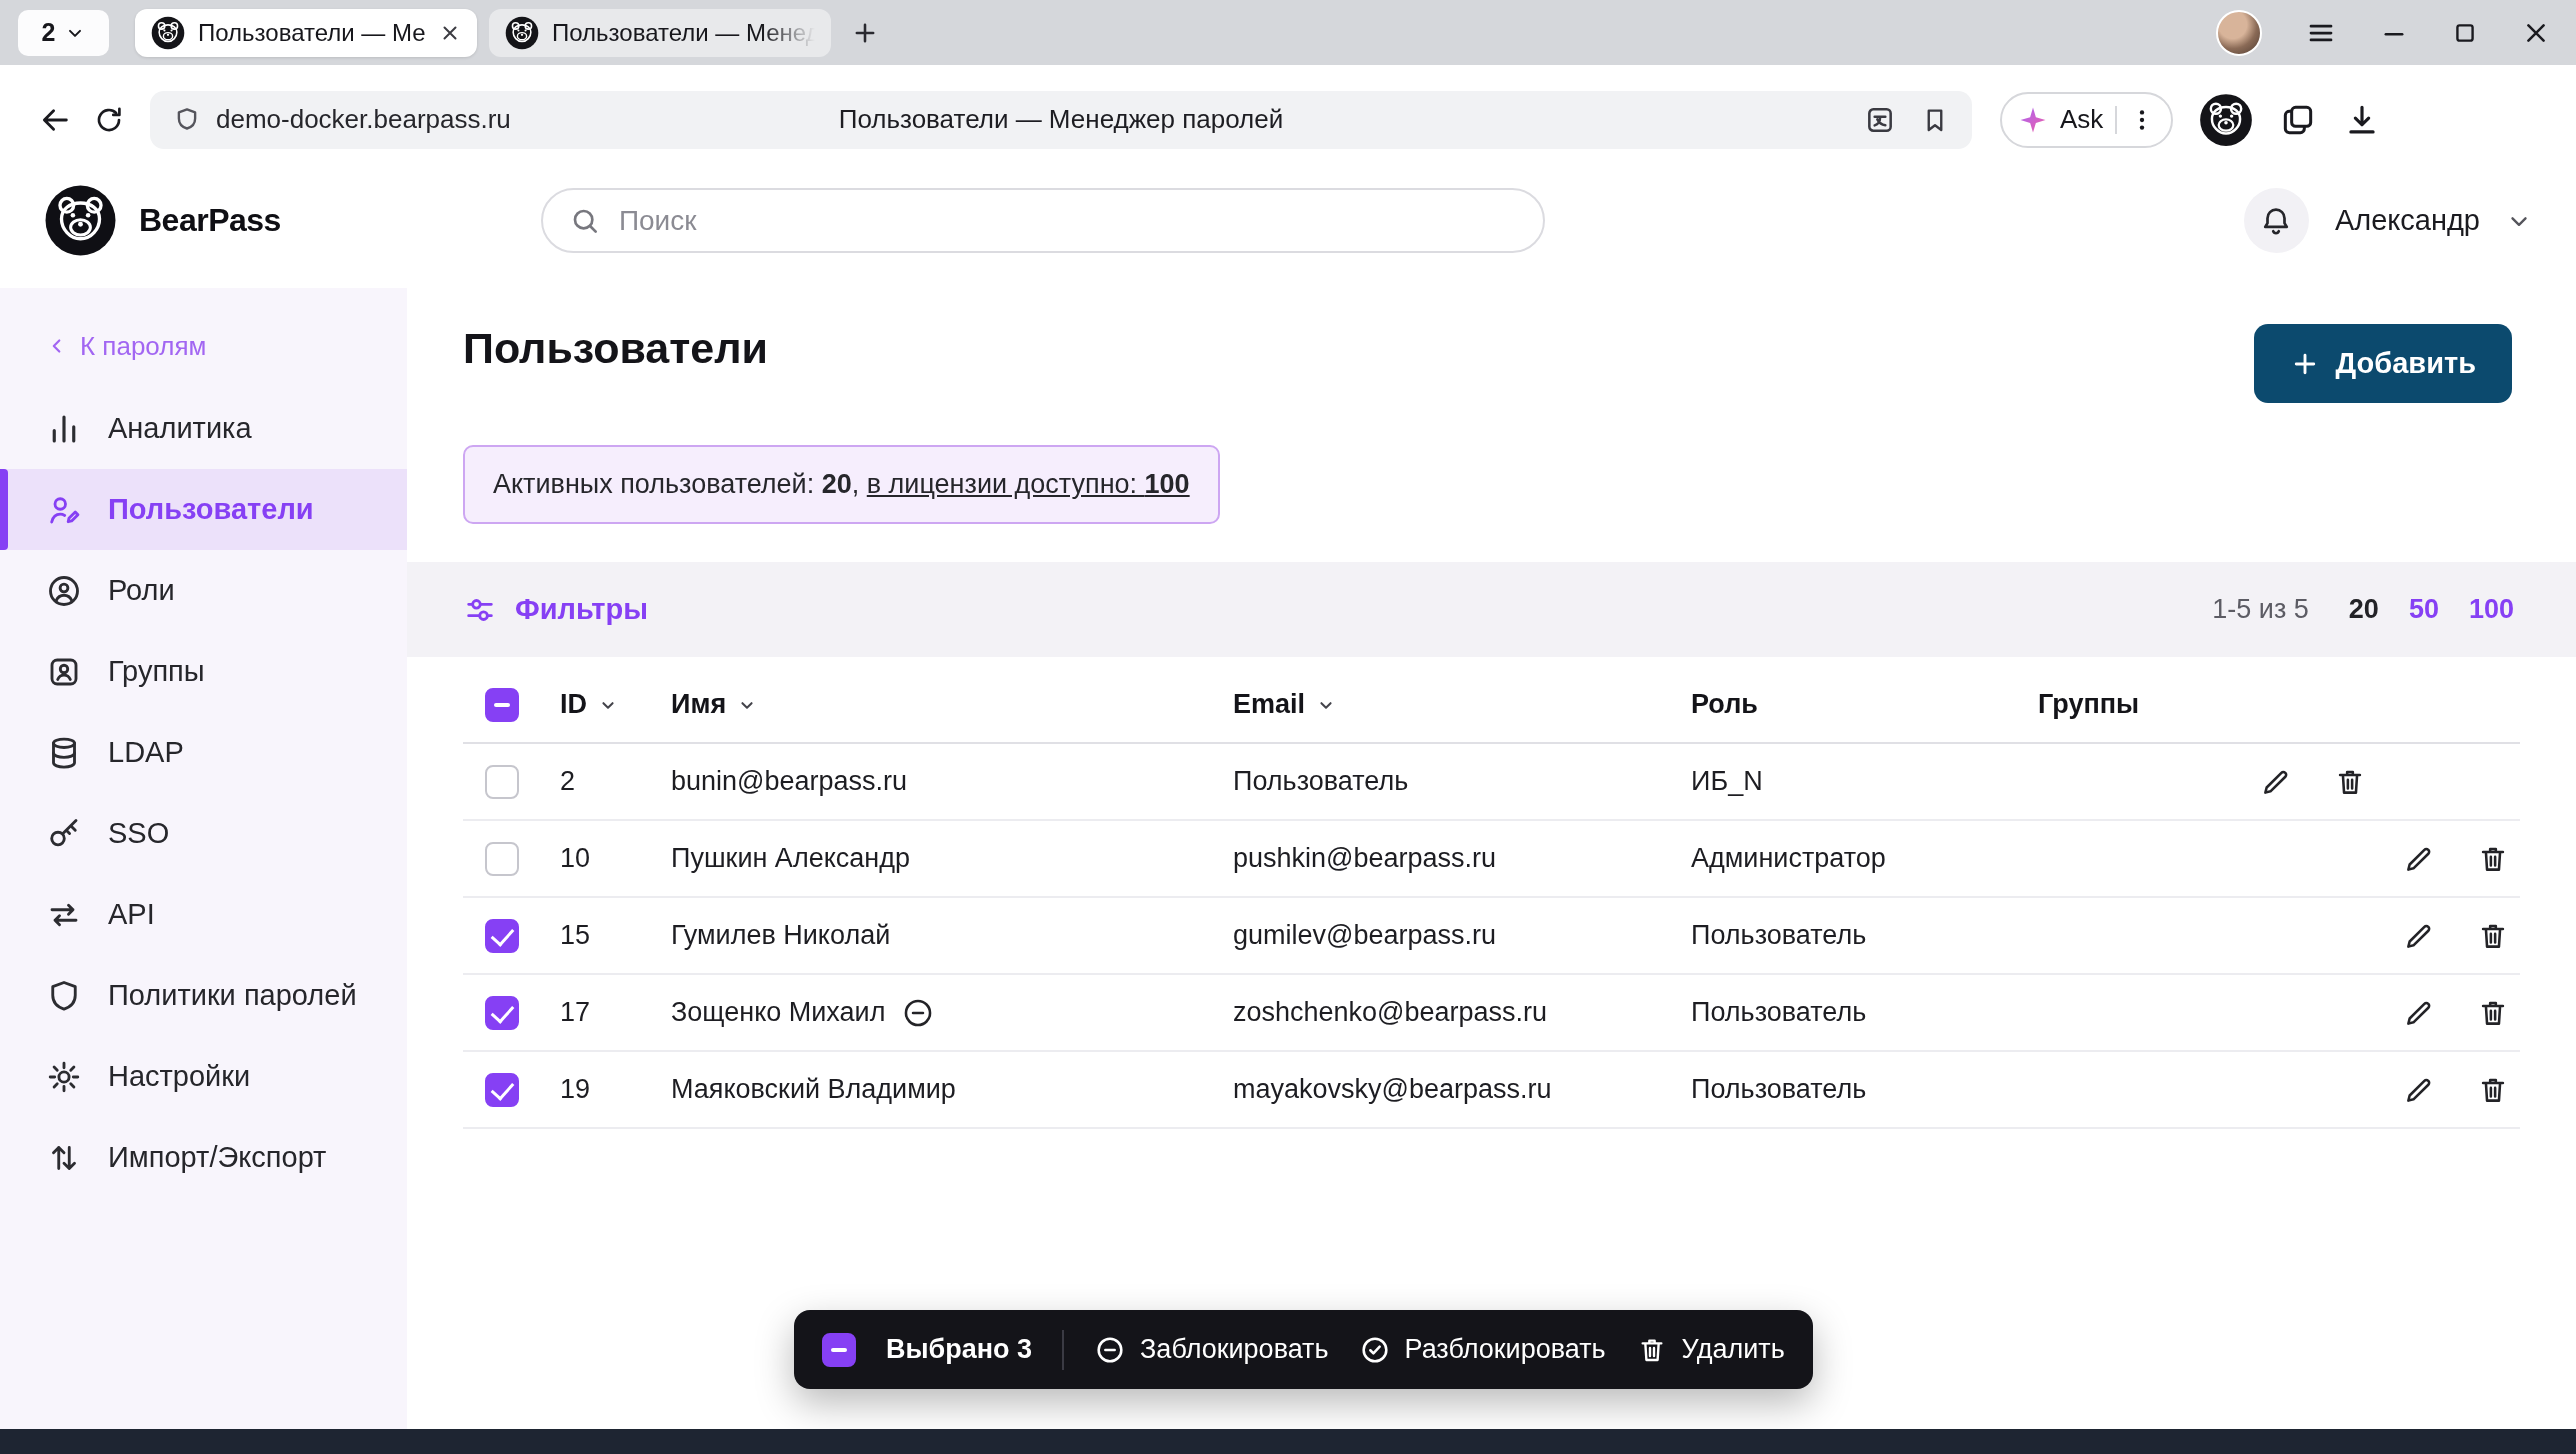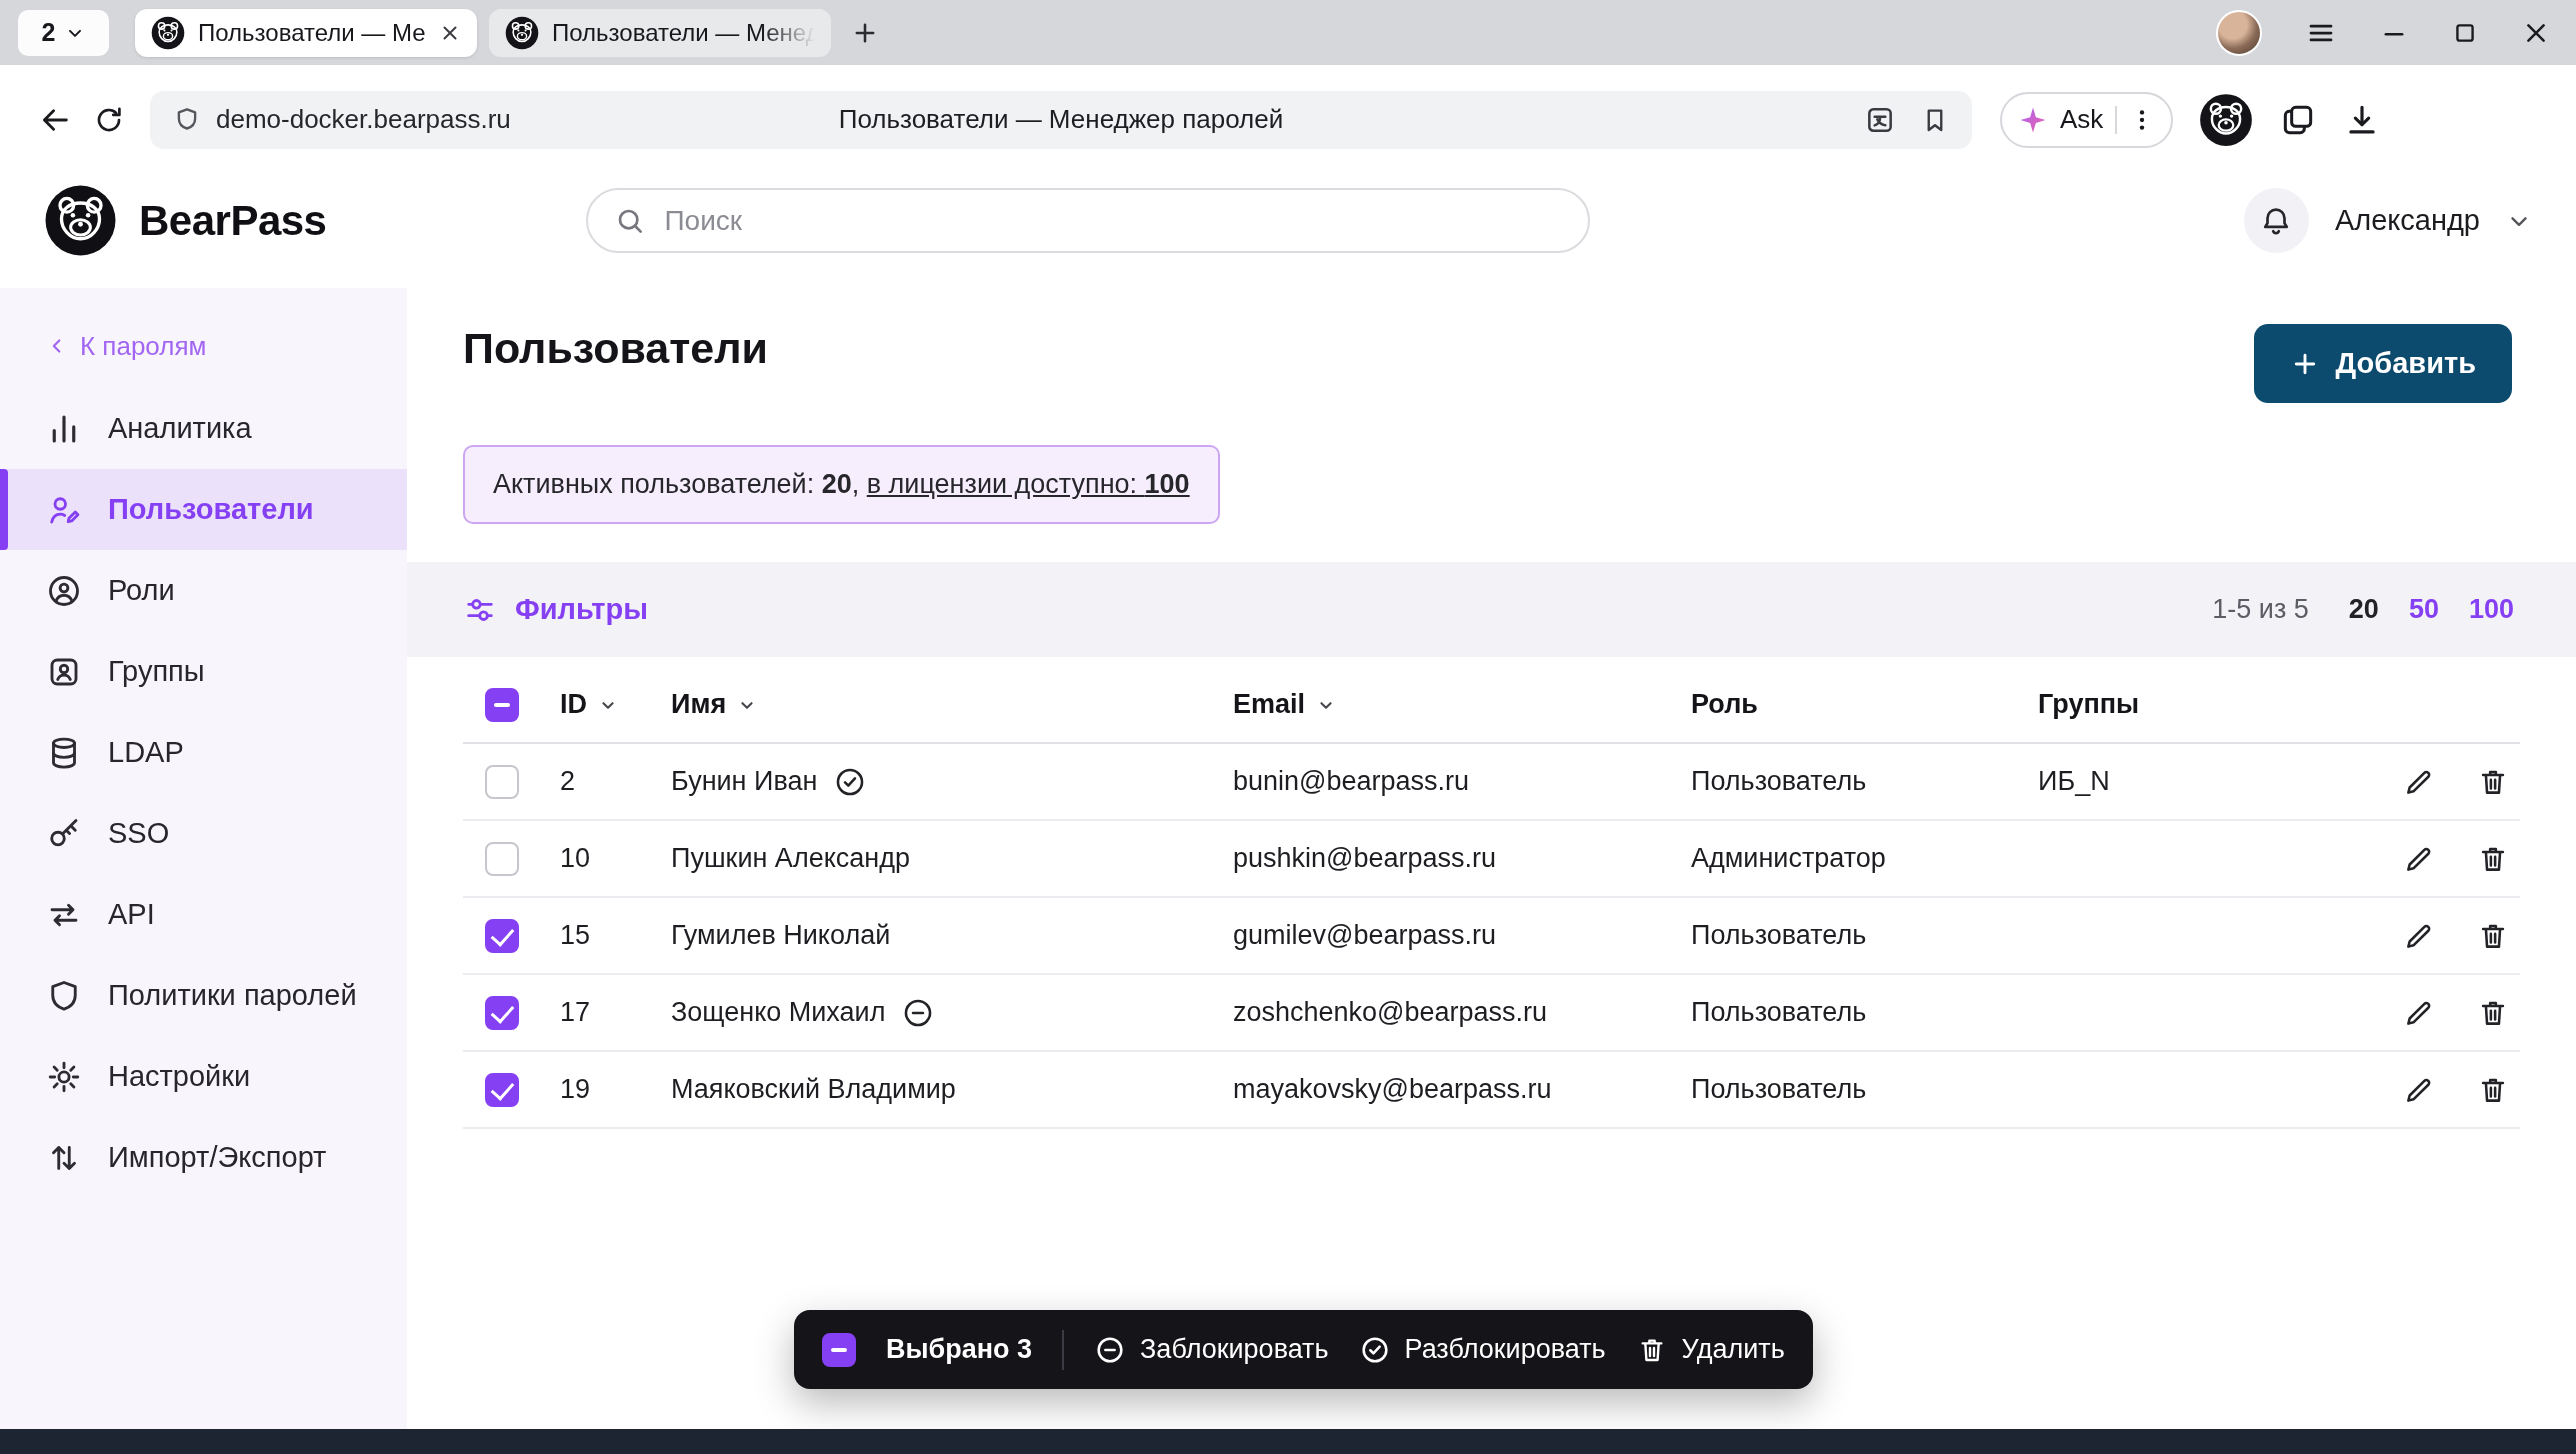--- a/index.html
+++ b/index.html
@@ -28,21 +28,21 @@
   .omnibox .page-title-center { position:absolute; left:0; right:0; text-align:center; font-size:26px; color:#1d1d22; pointer-events:none; }
   .omni-right { margin-left:auto; display:flex; align-items:center; gap:24px; z-index:2; }
   .addr-right { margin-left:28px; display:flex; align-items:center; gap:26px; }
   .ask-pill { height:56px; border:2px solid #d6d7db; border-radius:28px; display:flex; align-items:center; gap:12px; padding:0 16px; font-size:26px; font-weight:400; color:#17171c; }
   .ask-divider { width:2px; height:28px; background:#d6d7db; }
   .ext-bear { width:54px; height:54px; }
 
   
   .app-header { position:absolute; top:153px; left:0; right:0; height:135px; background:#fff; display:flex; align-items:center; padding:0 44px; }
   .logo-wrap { display:flex; align-items:center; gap:22px; }
-  .brand { font-size:42px; font-weight:700; color:#0f0f14; letter-spacing:-0.5px; }
+  .brand { font-size:32px; font-weight:700; color:#0f0f14; letter-spacing:-0.5px; }
   .search { margin-left:260px; width:1004px; height:65px; border:2px solid #dbdbe0; border-radius:34px; display:flex; align-items:center; gap:18px; padding:0 26px; }
   .search input { flex:1; border:none; outline:none; background:transparent; font-family:inherit; font-size:28px; color:#33333a; }
   .search input::placeholder { color:#8b8b93; }
   .hdr-right { margin-left:auto; display:flex; align-items:center; gap:26px; }
   .bell-circle { width:65px; height:65px; border-radius:50%; background:#f2f1f5; display:flex; align-items:center; justify-content:center; }
   .user-name { font-size:29px; color:#1b1b20; }
 
   
   .sidebar { position:absolute; top:288px; left:0; bottom:26px; width:407px; background:#f8f5fc; padding-top:30px; }
   .back-link { height:56px; display:flex; align-items:center; gap:12px; padding-left:46px; color:#a266f2; font-size:26px; margin-bottom:14px; cursor:pointer; }
@@ -426,27 +426,20 @@
           </svg>
       </span>
       <span>Роль</span>
       <span>Группы</span>
       <span></span>
     </div>
 
     <div class="trow">
       <span class="cb"></span>
       <span>2</span>
-      <span class="name-cell">
-        <span>Бунин Иван</span>
-        <svg width="34" height="34" viewBox="0 0 24 24" fill="none" stroke="#232327" stroke-width="1.8" stroke-linecap="round" stroke-linejoin="round">
-            <circle cx="12" cy="12" r="8.5"></circle>
-            <path d="M8.5 12.2l2.3 2.3 4.7-5"></path>
-          </svg>
-      </span>
       <span>bunin@bearpass.ru</span>
       <span>Пользователь</span>
       <span>ИБ_N</span>
       <span class="actions">
         <span class="icon-btn">
             <svg width="34" height="34" viewBox="0 0 24 24" fill="none" stroke-width="1.8" stroke-linecap="round" stroke-linejoin="round">
               <path d="M4.5 19.5l.9-3.6L15.8 5.5a1.9 1.9 0 0 1 2.7 0l.1.1a1.9 1.9 0 0 1 0 2.7L8.1 18.6z"></path>
             </svg>
           </span>
         <span class="icon-btn">

